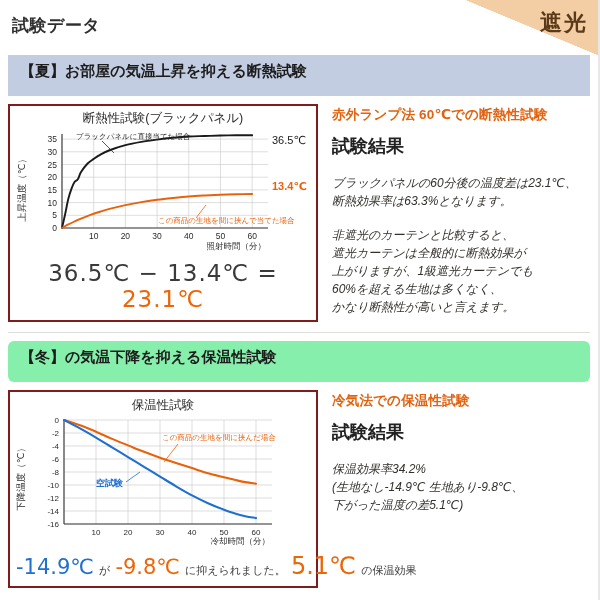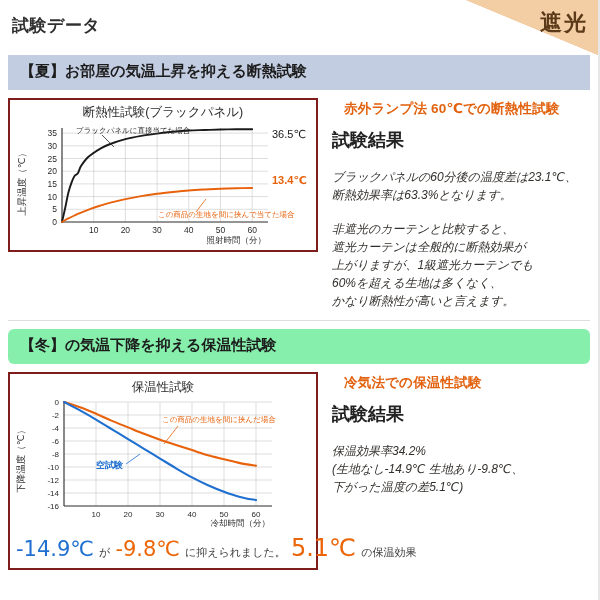--- a/index.html
+++ b/index.html
@@ -52,21 +52,21 @@
     top: 8px;
     font-size: 22px;
     font-weight: bold;
     color: #5a3a18;
     letter-spacing: 2px;
   }
 
   
   .section-band {
     margin: 0 8px;
-    height: 35px;
+    height: 41px;
     line-height: 32px;
     padding-left: 12px;
     font-size: 15px;
     font-weight: bold;
     color: #1c1c1c;
     box-sizing: border-box;
   }
   .band-summer { background: #c3cde2; }
   .band-winter { background: #86efac; border-radius: 6px; }
 
@@ -87,21 +87,21 @@
   }
   .text-col {
     flex: 1 1 auto;
     padding: 2px 4px 0 14px;
     box-sizing: border-box;
   }
   .result-heading {
     color: #e2620f;
     font-size: 13.5px;
     font-weight: bold;
-    margin: 0 0 10px 12px;
+    margin: 0 0 10px 0;
     letter-spacing: 0.2px;
   }
   .result-sub {
     font-size: 18px;
     font-weight: bold;
     color: #222;
     margin: 0 0 12px 0;
   }
   .result-para {
     font-size: 12px;
@@ -211,20 +211,27 @@
 
         <text class="svg-text" x="148" y="117" font-size="7.5" fill="#e8620c">この商品の生地を間に挟んで当てた場合</text>
         <path d="M 186 112 L 196 99" stroke="#e8620c" stroke-width="0.8" fill="none"></path>
 
         <text class="svg-text" x="262" y="38" font-size="11" fill="#1a1a1a">36.5℃</text>
         <text class="svg-text" x="262" y="84" font-size="11" font-weight="bold" fill="#e8620c">13.4℃</text>
 
         <text class="svg-text" x="256" y="143" text-anchor="end" font-size="8.5" fill="#2b2b2b">照射時間（分）</text>
       </svg>
 
+      <div class="formula-summer">
+        <span>36.5℃</span>
+        <span>−</span>
+        <span>13.4℃</span>
+        <span>=</span>
+        <span class="accent">23.1℃</span>
+      </div>
     </div>
 
     <div class="text-col">
       <p class="result-heading">赤外ランプ法 60℃での断熱性試験</p>
       <p class="result-sub">試験結果</p>
       <p class="result-para">ブラックパネルの60分後の温度差は23.1℃、
 断熱効果率は63.3%となります。</p>
       <p class="result-para">非遮光のカーテンと比較すると、
 遮光カーテンは全般的に断熱効果が
 上がりますが、1級遮光カーテンでも

